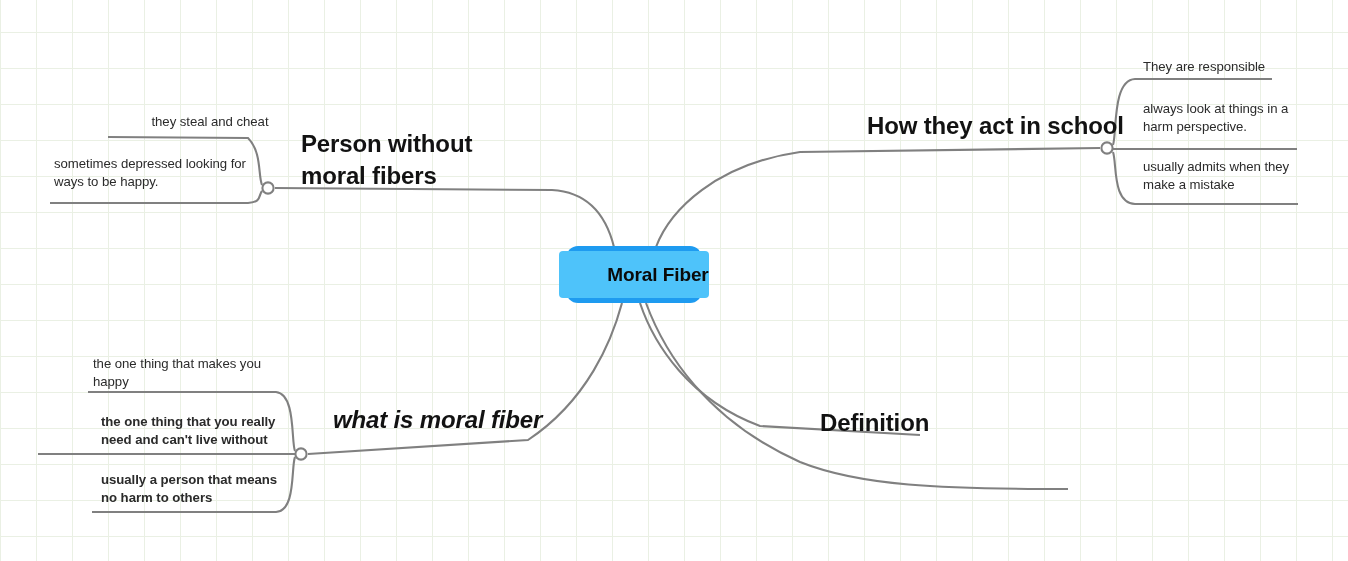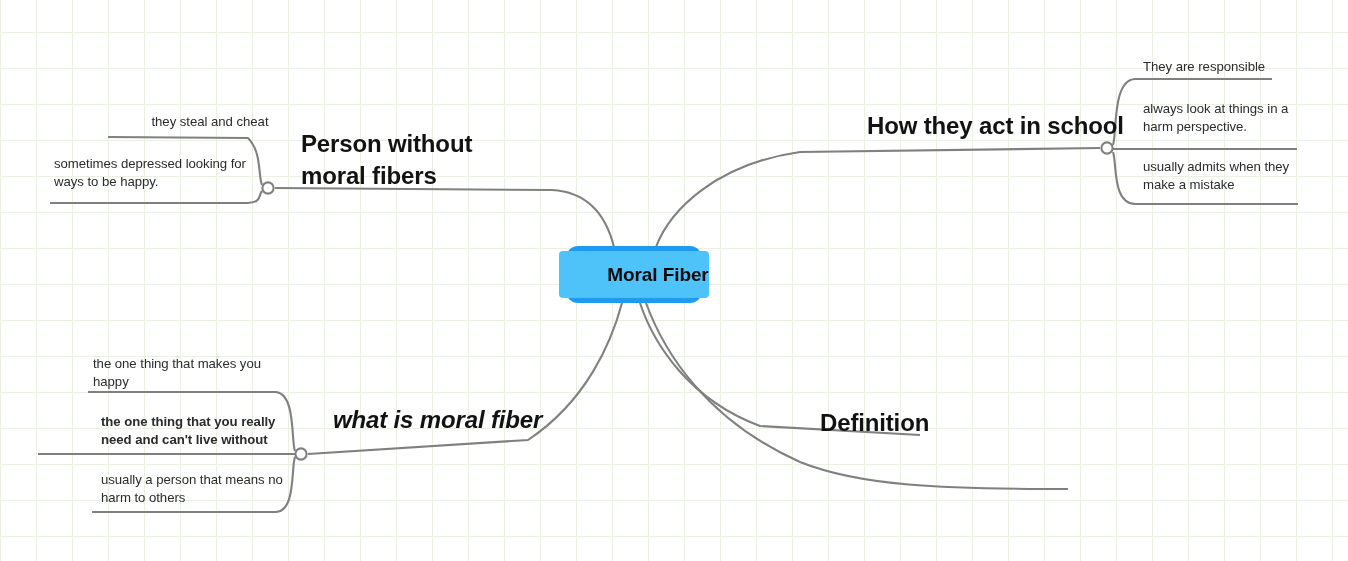--- a/index.html
+++ b/index.html
@@ -154,18 +154,18 @@
   <div class="leaf-label" style="left:1143px; top:100px; width:160px;">always look at things in a harm perspective.</div>
 
   <div class="leaf-label" style="left:1143px; top:158px; width:165px;">usually admits when they make a mistake</div>
 
   <div class="branch-label" style="left:333px; top:404px; width:220px;font-style:italic;">what is moral fiber</div>
 
   <div class="leaf-label" style="left:93px; top:355px; width:195px;">the one thing that makes you happy</div>
 
   <div class="leaf-label" style="left:101px; top:413px; width:180px;font-weight:bold;">the one thing that you really need and can't live without</div>
 
-  <div class="leaf-label" style="left:101px; top:471px; width:185px;">usually a person that means no harm to others</div>
+  <div class="leaf-label" style="left:101px; top:471px; width:185px;font-weight:bold;">usually a person that means no harm to others</div>
 
   <div class="branch-label" style="left:820px; top:407px; width:180px;">Definition</div>
 
 
 </div>
 
 </body></html>

